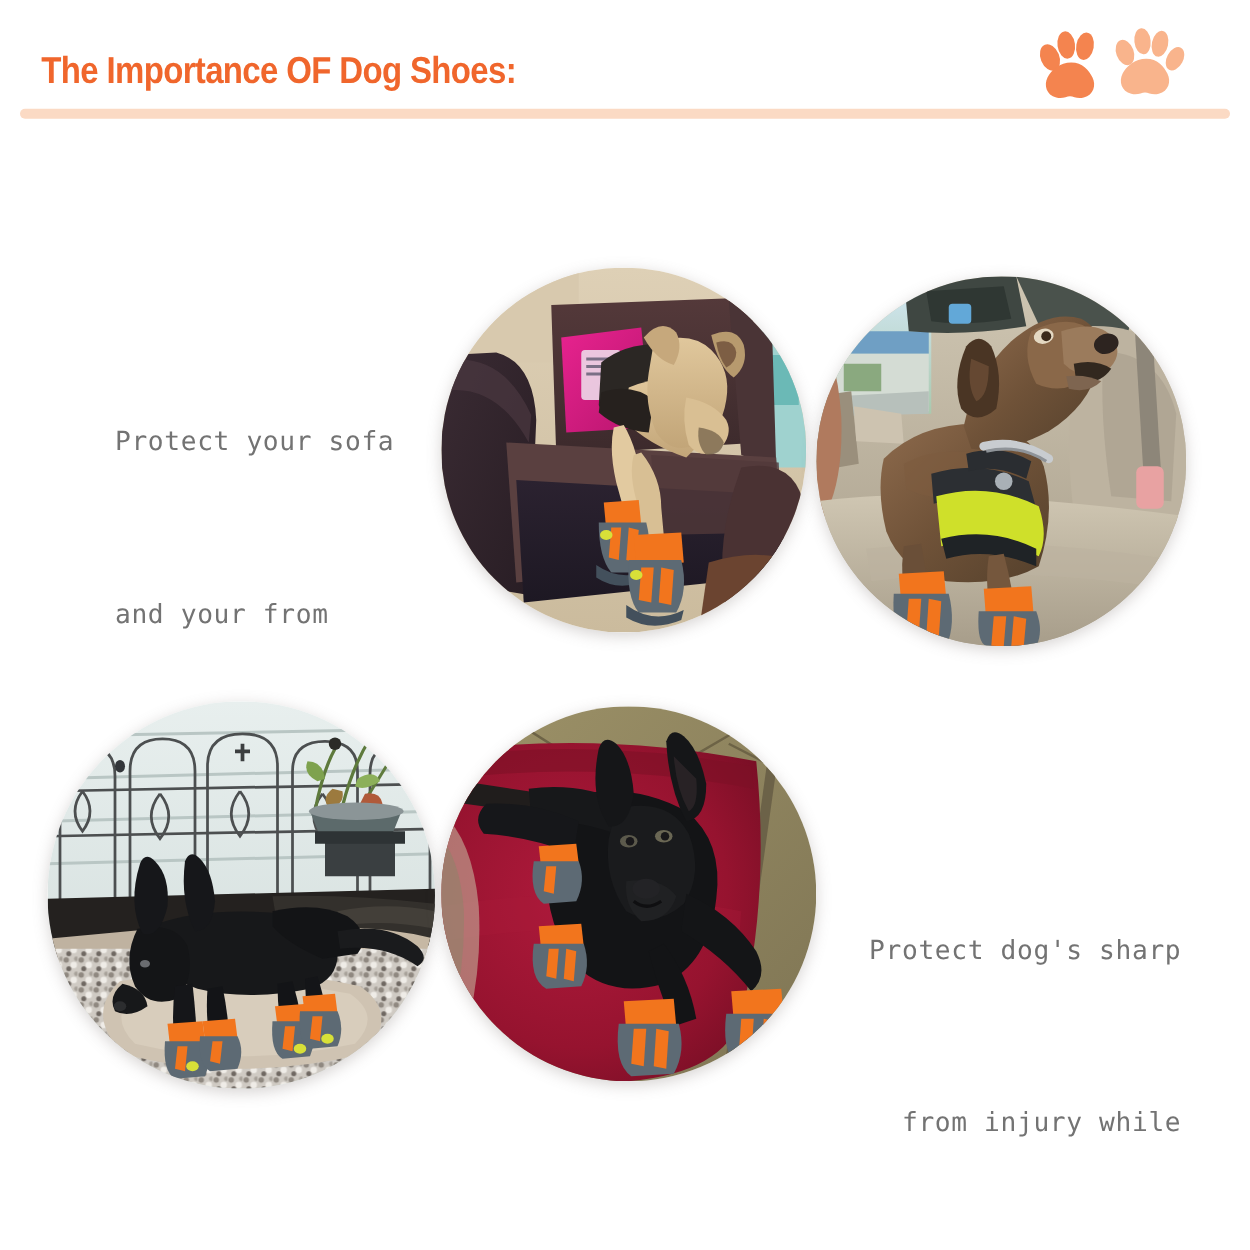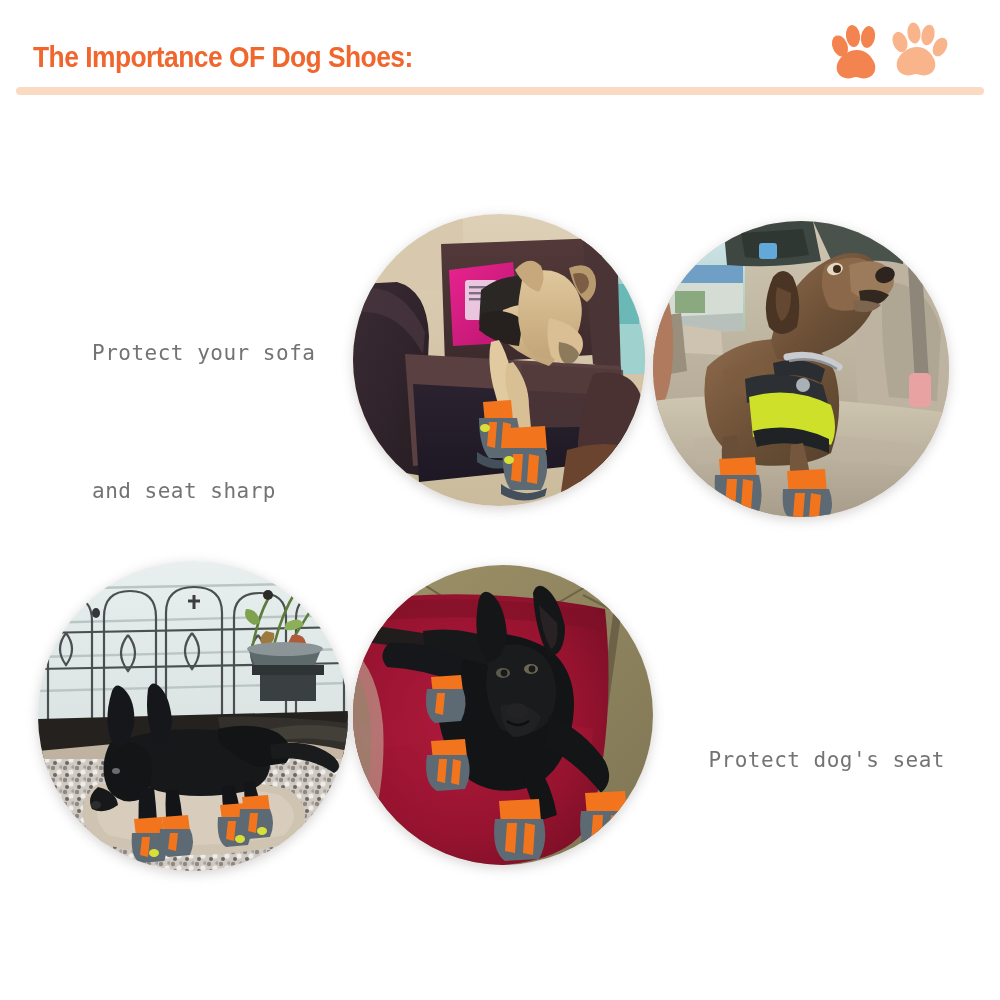--- a/index.html
+++ b/index.html
@@ -92,26 +92,27 @@
           <path d="M27 25c9 0 14 6 17 12 3 6 1 14-7 16-5 1.5-8-1-11-1s-6 2.5-11 1c-8-2-10-10-7-16 3-6 10-12 19-12z" fill="#F9B48C"></path>
         </svg>
       </div>
     </div>
 
     <div class="divider"></div>
   </div>
 
   <div class="copy" id="copy-left">
     <span>Protect your sofa</span>
-    <span>and seat sharp</span>
+    <span>and your from</span>
     <span>sharp claws</span>
   </div>
 
   <div class="copy" id="copy-right">
-    <span>Protect dog's seat</span>
+    <span>Protect dog's sharp</span>
+    <span>from injury while</span>
     
   </div>
 
   <div class="photo" id="photo-sofa">
     <svg class="scene" viewBox="0 0 292 292" preserveAspectRatio="xMidYMid slice">
       <defs>
         <linearGradient id="wallG" x1="0" y1="0" x2="0" y2="1">
           <stop offset="0" stop-color="#ded0b6"></stop>
             <stop offset="1" stop-color="#cbbb9d"></stop>
         </linearGradient>

